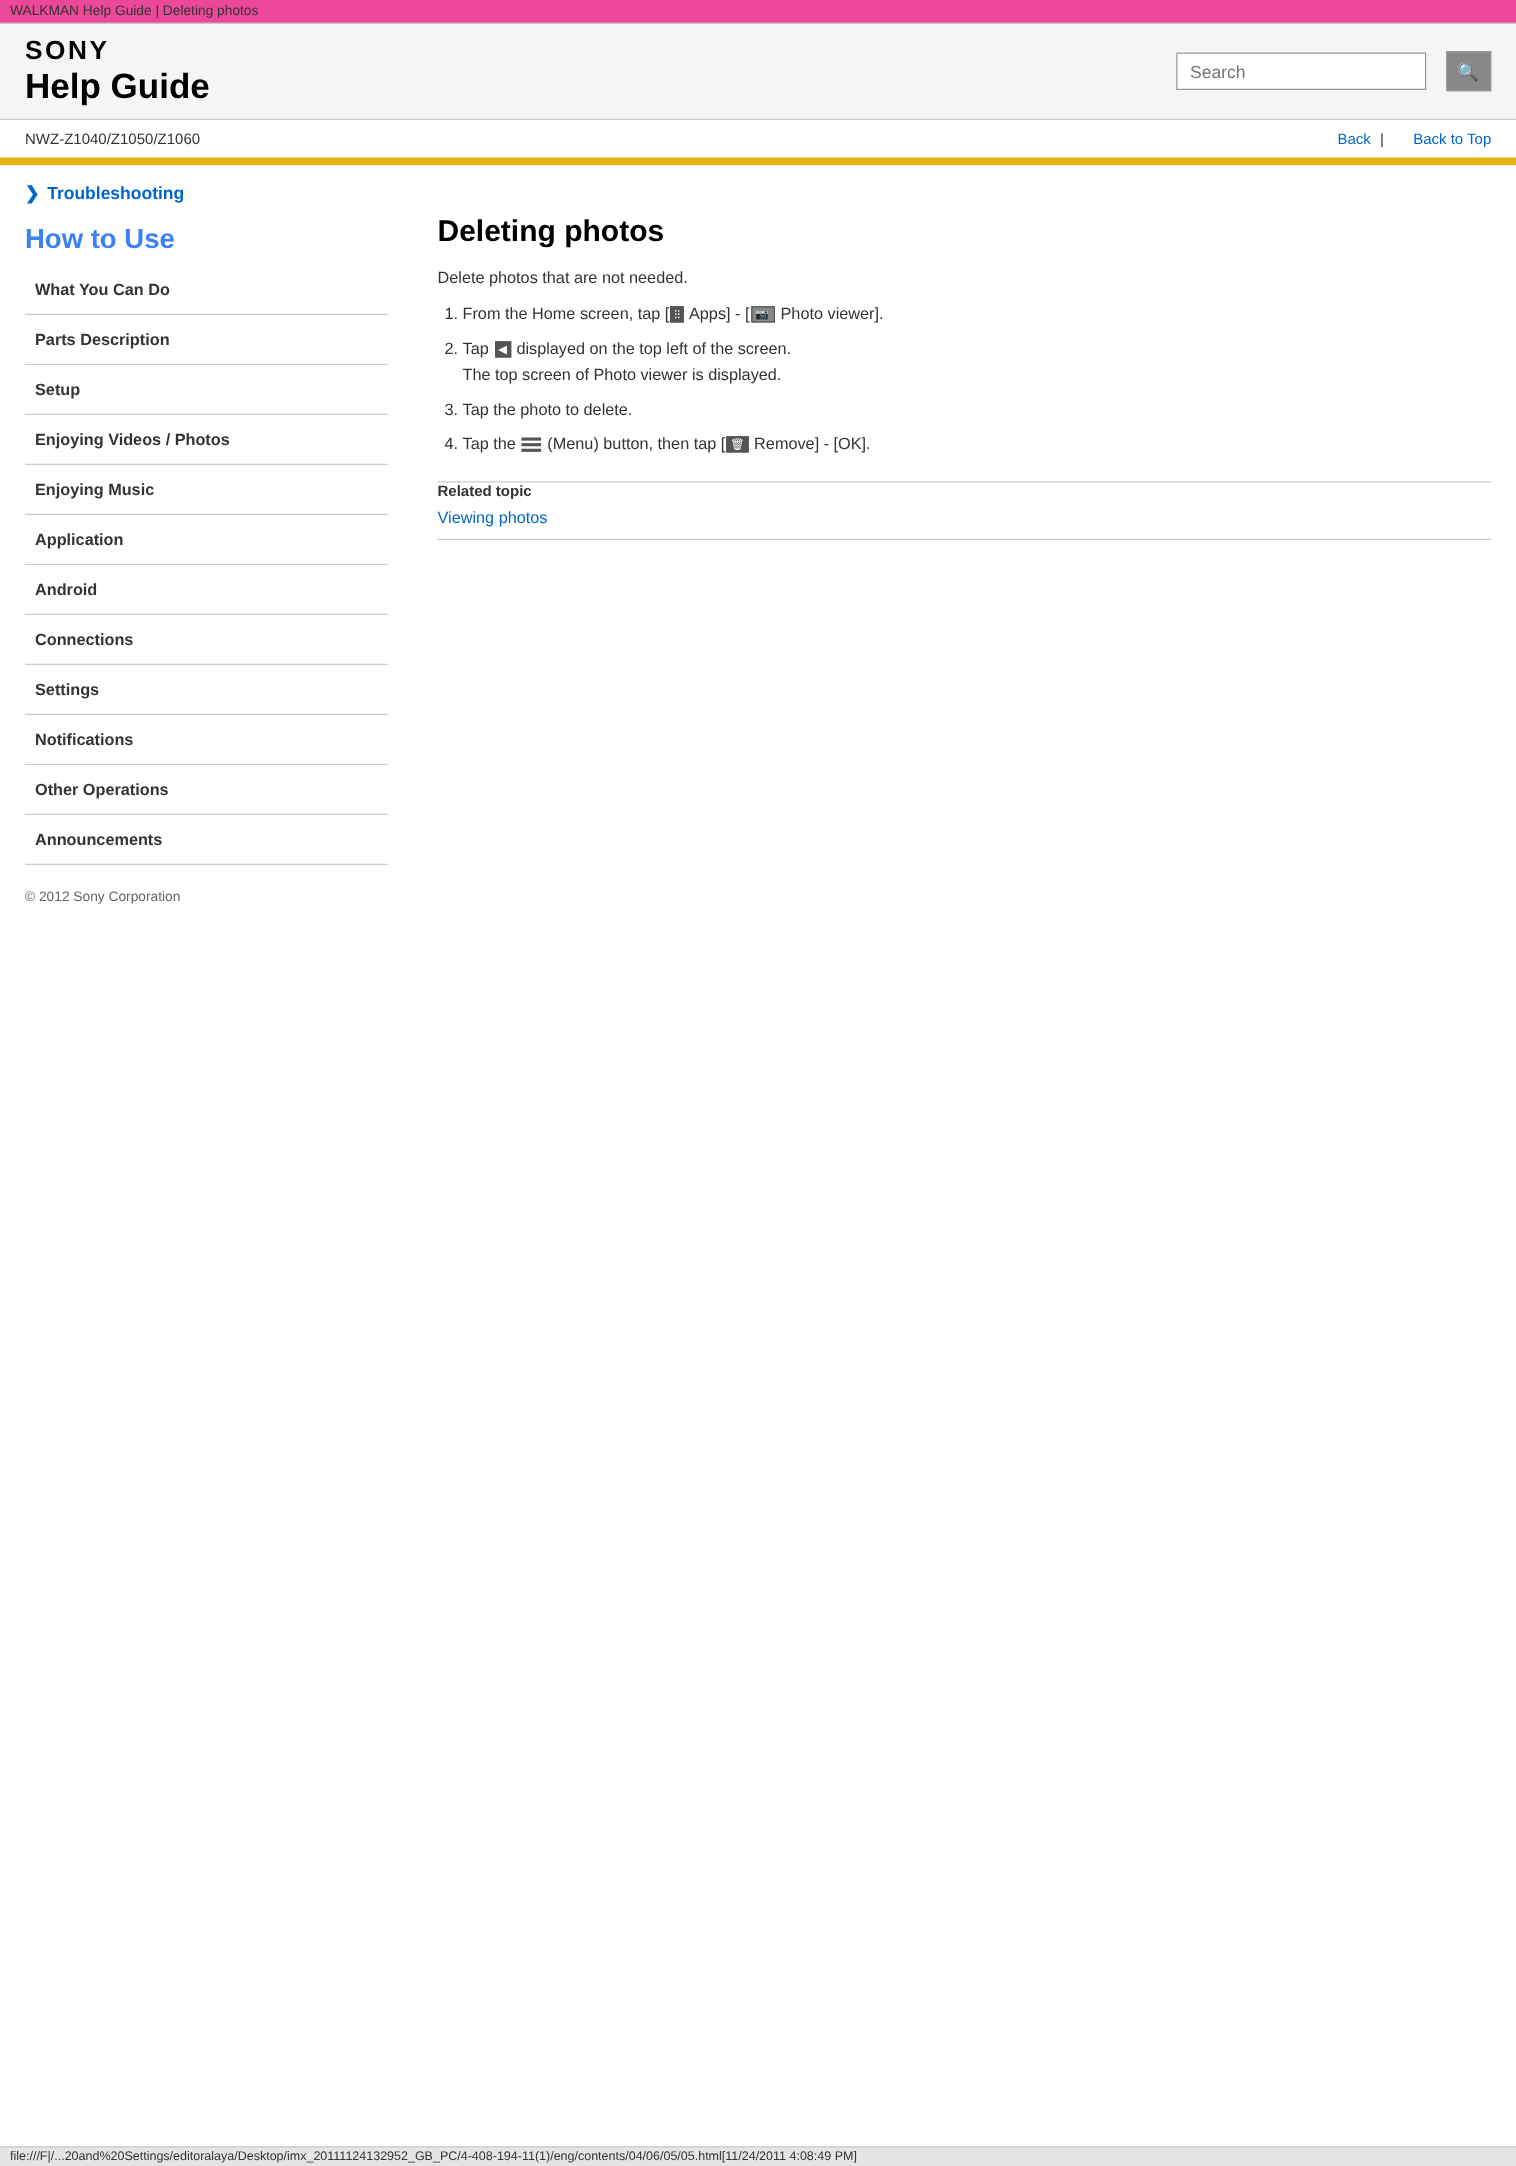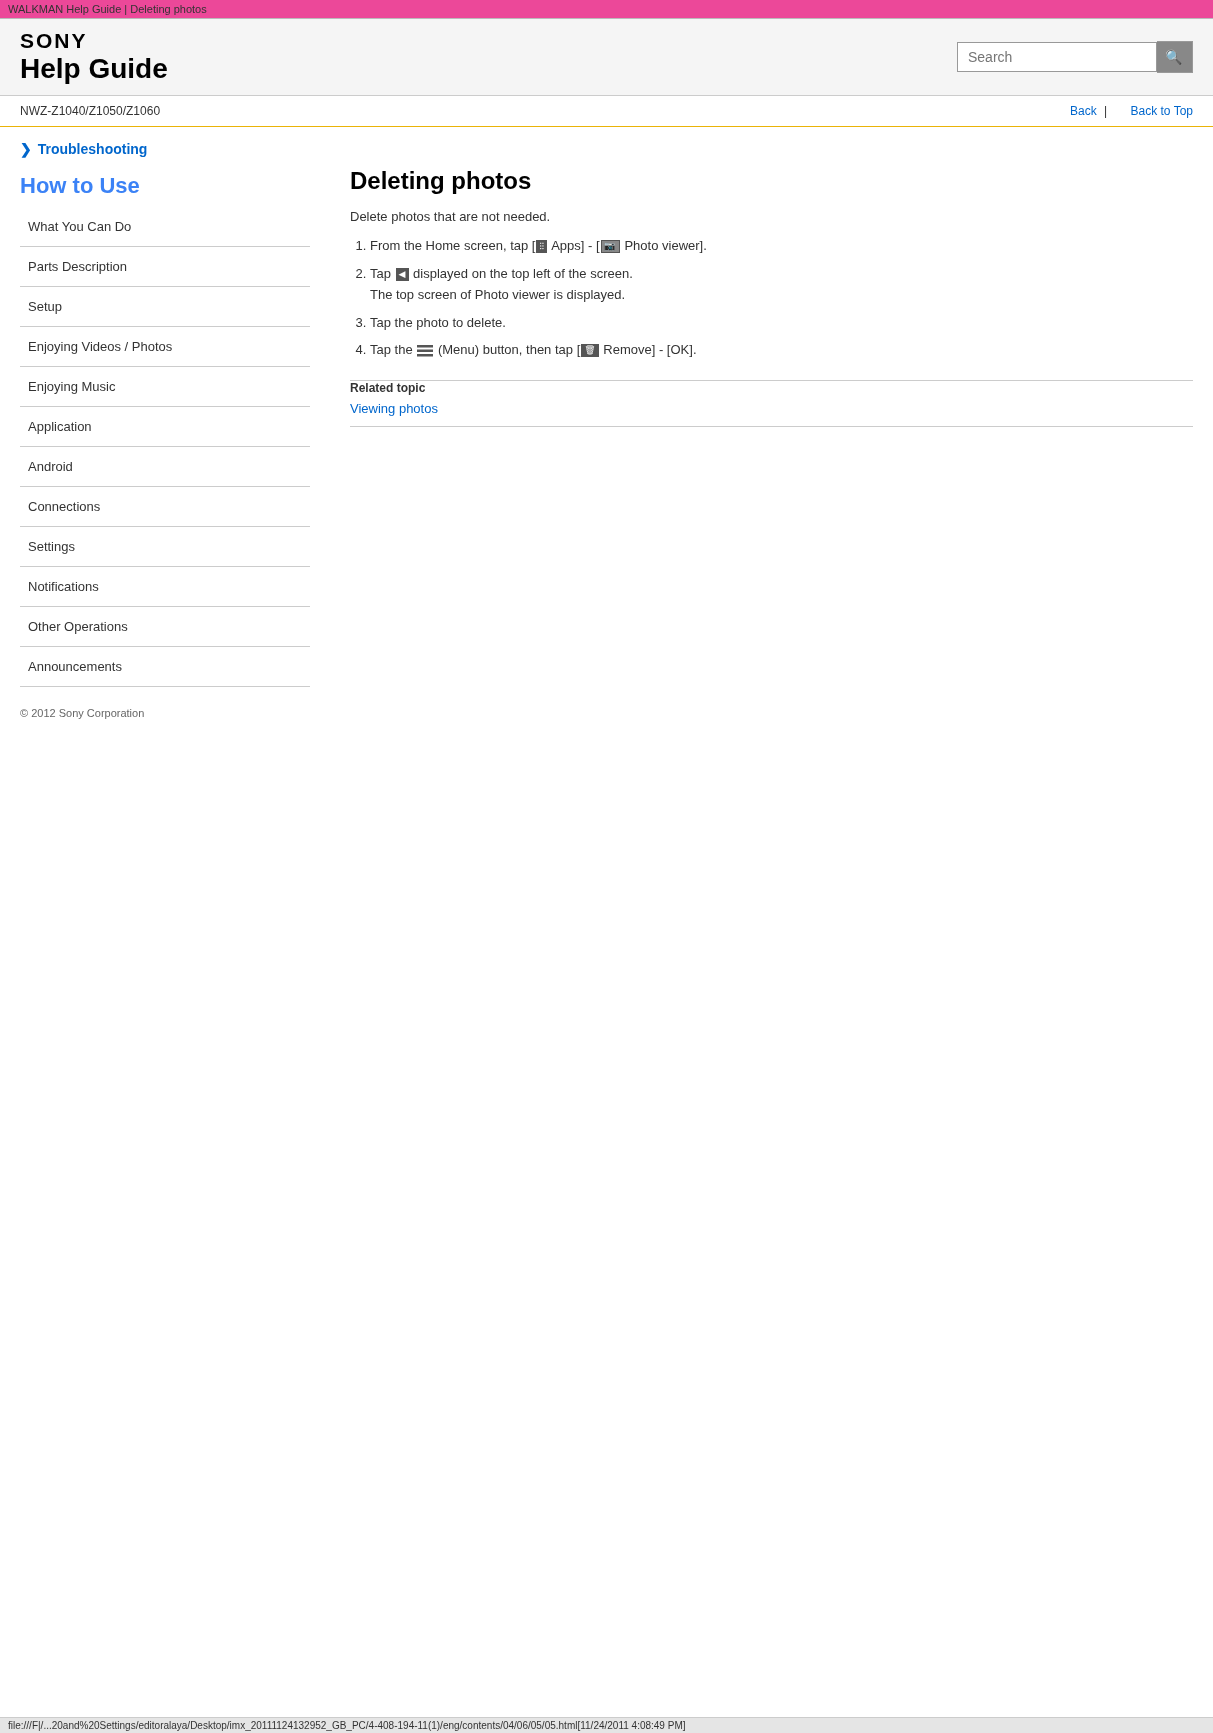--- a/index.html
+++ b/index.html
@@ -35,21 +35,21 @@
       font-family: Arial, sans-serif;
     }
     .header-left .help-guide-title {
       font-size: 28px;
       font-weight: bold;
       color: #000;
     }
     .header-right {
       display: flex;
       align-items: center;
-      gap: 0;
+      gap: 16px;
     }
     .search-input {
       border: 1px solid #999;
       padding: 6px 10px;
       font-size: 14px;
       color: #aaa;
       width: 200px;
       outline: none;
       background: #fff;
     }
@@ -68,21 +68,21 @@
     .search-button-icon {
       color: #fff;
       font-size: 14px;
     }
     
     .nav-bar {
       padding: 8px 20px;
       display: flex;
       justify-content: space-between;
       align-items: center;
-      border-bottom: 1px solid #eab308;
+      border-bottom: 6px solid #eab308;
     }
     .nav-bar .device-model {
       font-size: 12px;
       color: #333;
     }
     .nav-bar .nav-links {
       font-size: 12px;
     }
     .nav-bar .nav-links a {
       color: #0066cc;
@@ -121,20 +121,21 @@
       font-size: 14px;
     }
     .sidebar .section-title {
       font-size: 22px;
       font-weight: bold;
       color: #3b82f6;
       margin-bottom: 8px;
     }
     .sidebar-nav {
       list-style: none;
+      font-weight: bold;
     }
     .sidebar-nav li {
       border-bottom: 1px solid #ccc;
     }
     .sidebar-nav li a {
       display: block;
       padding: 12px 8px;
       color: #333;
       text-decoration: none;
       font-size: 13px;

